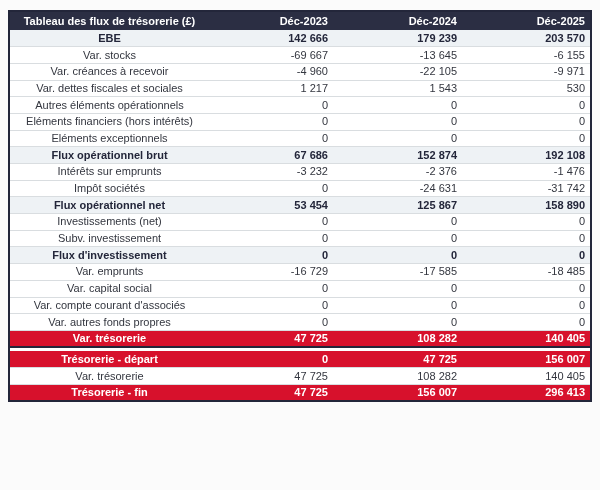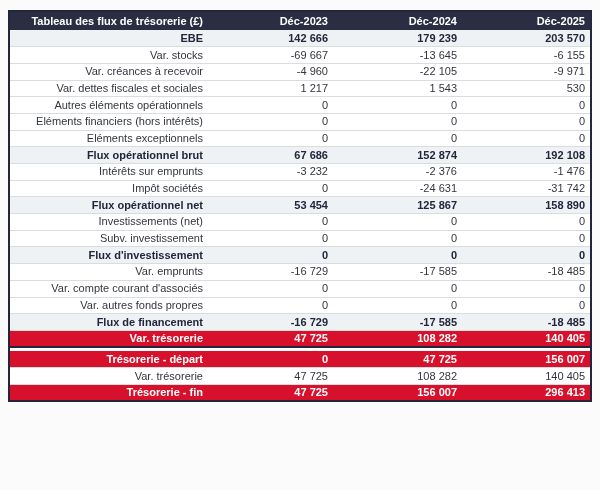--- a/index.html
+++ b/index.html
@@ -36,21 +36,21 @@
   }
   thead th {
     background: var(--header-bg);
     color: var(--header-text);
     font-weight: bold;
     height: 19px;
     white-space: nowrap;
     overflow: hidden;
   }
   td, th { vertical-align: middle; line-height: 1; }
-  .c-label { text-align: right; padding-left: 6px; }
+  .c-label { text-align: center; padding-left: 6px; }
   .c-num { text-align: right; padding-right: 5px; }
   tbody td {
     height: 16.7px;
     border-bottom: 1px solid var(--row-border);
     white-space: nowrap;
     overflow: hidden;
   }
   tr.row-normal td { background: #ffffff; font-weight: normal; }
   tr.row-subtotal td {
     background: var(--subtotal-bg);
@@ -175,36 +175,36 @@
           <td class="c-num">0</td>
           <td class="c-num">0</td>
         </tr>
         <tr class="row-normal">
           <td class="c-label">Var. emprunts</td>
           <td class="c-num">-16 729</td>
           <td class="c-num">-17 585</td>
           <td class="c-num">-18 485</td>
         </tr>
         <tr class="row-normal">
+          <td class="c-label">Var. capital social</td>
+          <td class="c-num">0</td>
+          <td class="c-num">0</td>
+          <td class="c-num">0</td>
+        </tr>
+        <tr class="row-normal">
           <td class="c-label">Var. compte courant d'associés</td>
           <td class="c-num">0</td>
           <td class="c-num">0</td>
           <td class="c-num">0</td>
         </tr>
         <tr class="row-normal">
           <td class="c-label">Var. autres fonds propres</td>
           <td class="c-num">0</td>
           <td class="c-num">0</td>
           <td class="c-num">0</td>
-        </tr>
-        <tr class="row-subtotal">
-          <td class="c-label">Flux de financement</td>
-          <td class="c-num">-16 729</td>
-          <td class="c-num">-17 585</td>
-          <td class="c-num">-18 485</td>
         </tr>
         <tr class="row-highlight">
           <td class="c-label">Var. trésorerie</td>
           <td class="c-num">47 725</td>
           <td class="c-num">108 282</td>
           <td class="c-num">140 405</td>
         </tr>
         <tr class="row-spacer">
           <td colspan="4"></td>
         </tr>

